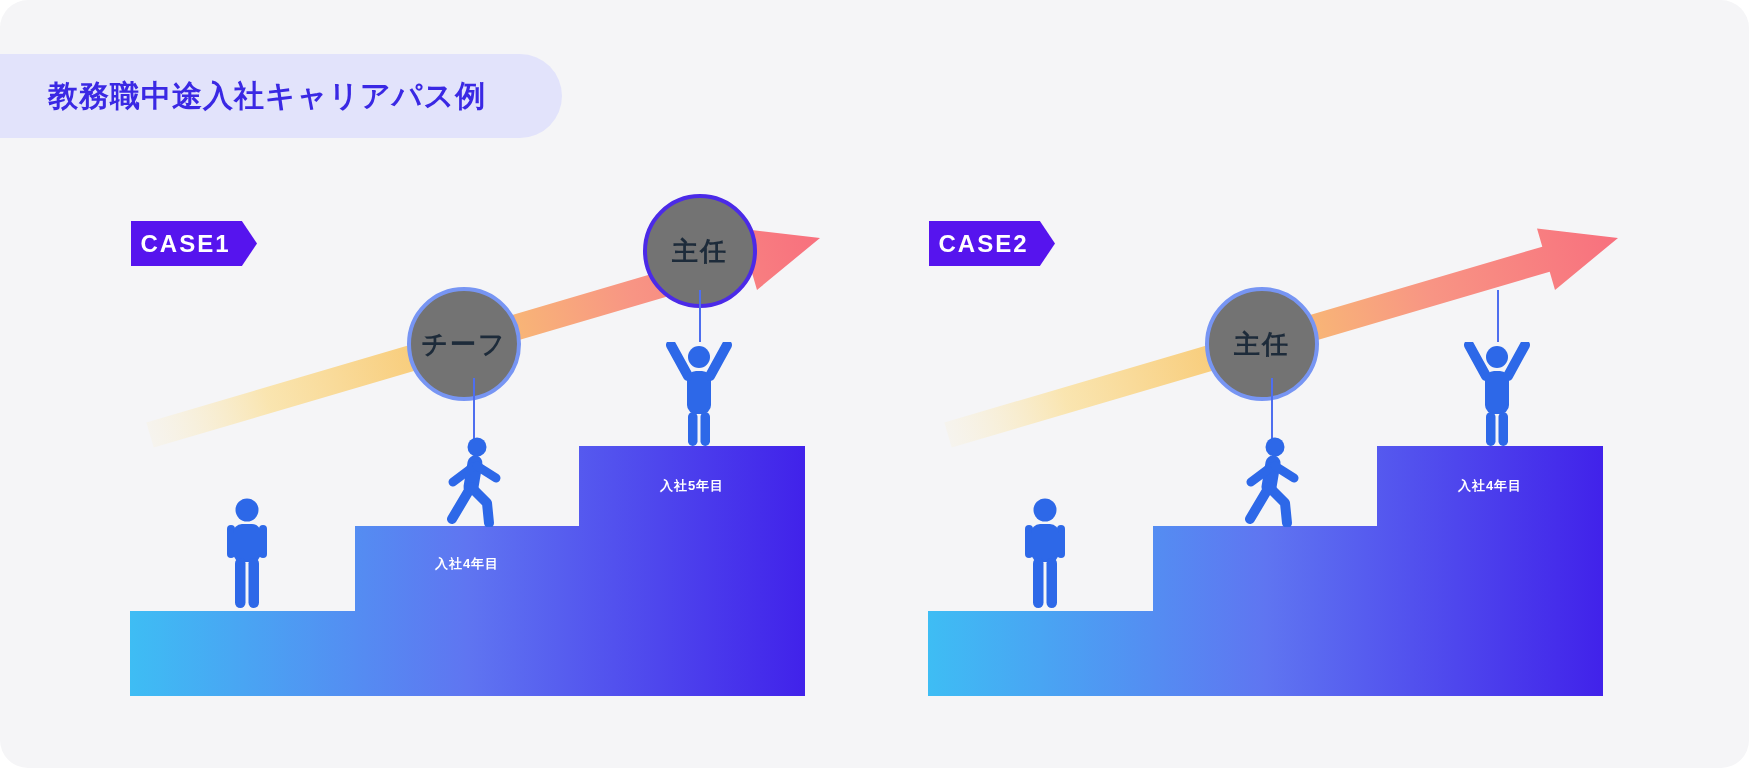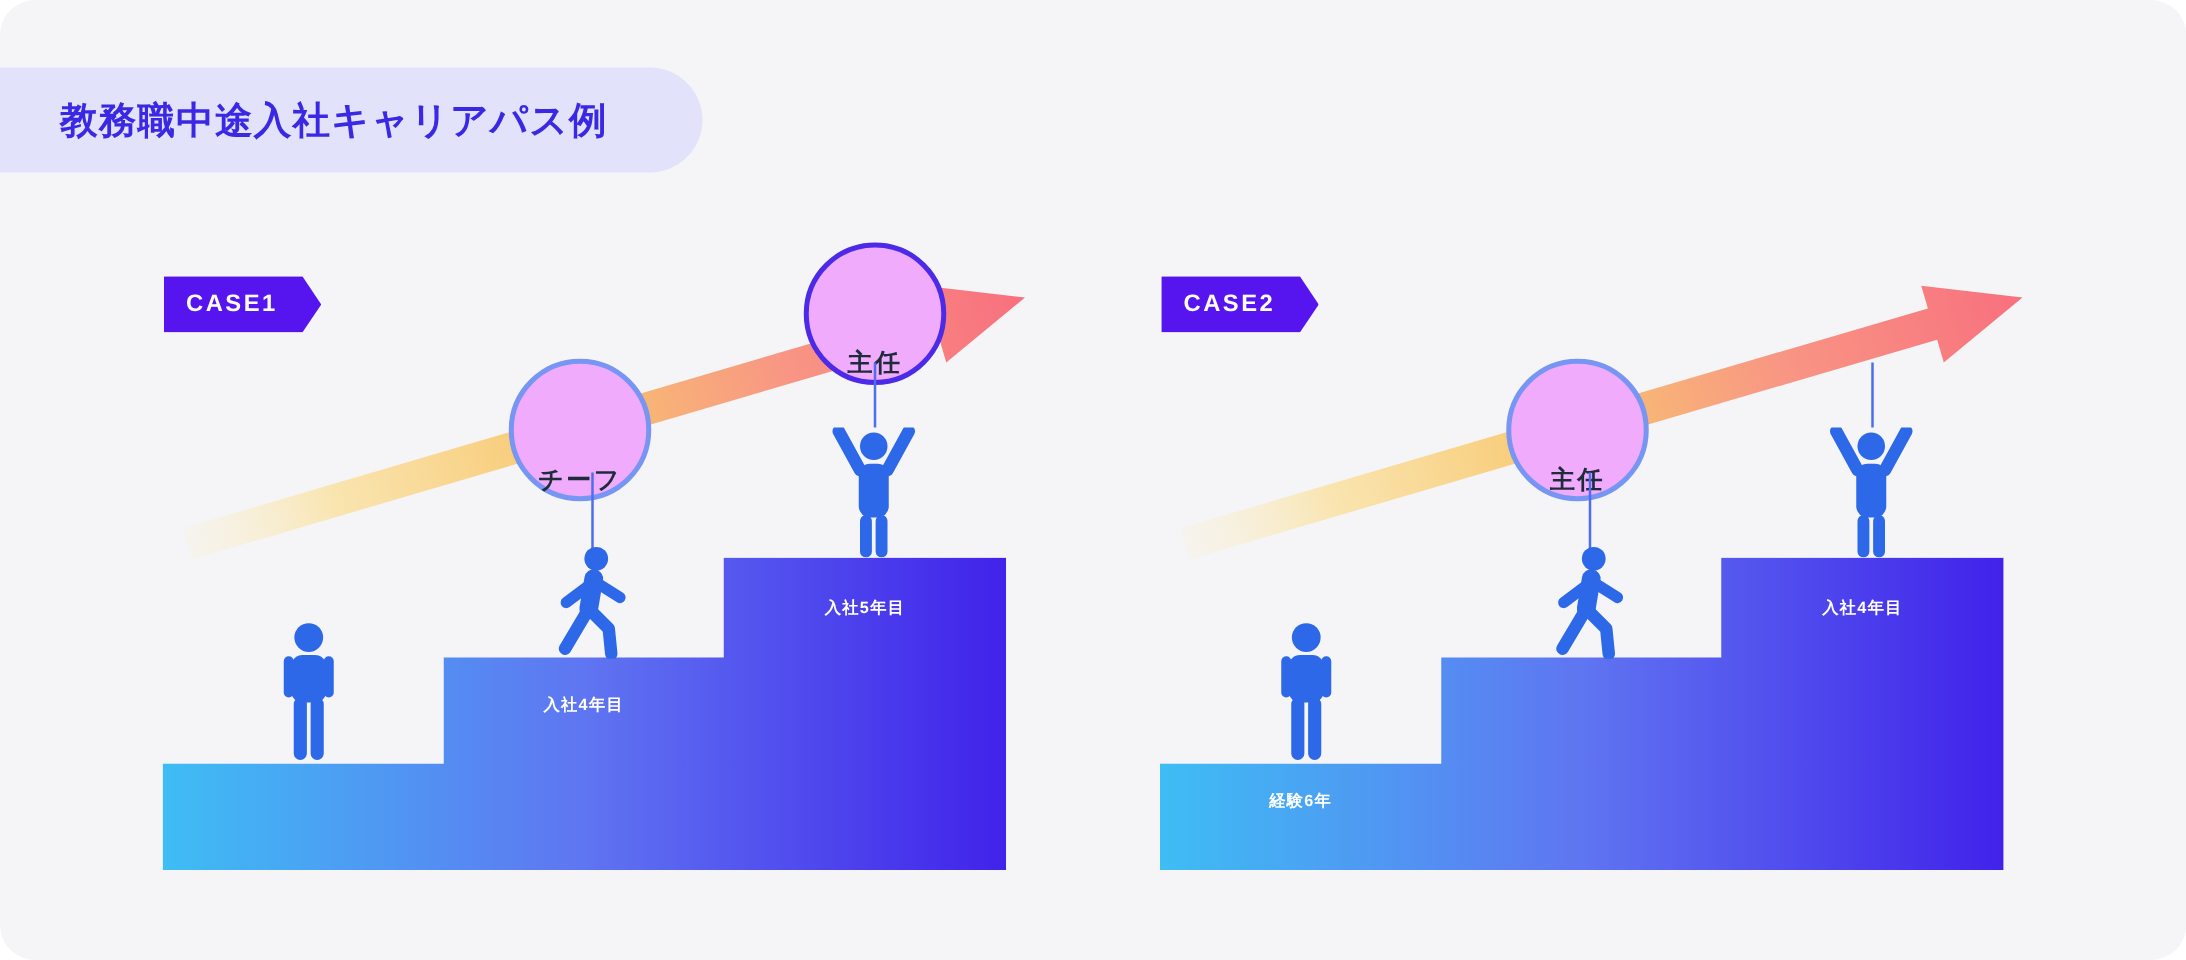--- a/index.html
+++ b/index.html
@@ -20,39 +20,39 @@
   
   .case{position:absolute;top:0;width:850px;height:768px;}
   .case.c1{left:0;}
   .case.c2{left:798px;}
   .case-tag{
     position:absolute;left:131px;top:221px;width:126px;height:45px;
     background:#5614EE;color:#ffffff;
     clip-path:polygon(0 0,88% 0,100% 50%,88% 100%,0 100%);
     display:flex;align-items:center;justify-content:center;
     padding-right:17px;box-sizing:border-box;
-    font-size:19px;font-weight:bold;letter-spacing:2px;z-index:5;
+    font-size:24px;font-weight:bold;letter-spacing:2px;z-index:5;
   }
   .growth-arrow{position:absolute;left:140px;top:195px;width:690px;height:260px;z-index:1;}
   .stairs{
     position:absolute;left:130px;top:446px;width:675px;height:250px;z-index:2;
     background:linear-gradient(90deg,#3EBDF4 0%,#5F75F1 50%,#4122EA 100%);
     clip-path:polygon(0 165px,225px 165px,225px 80px,449px 80px,449px 0,675px 0,675px 250px,0 250px);
   }
   .step-label{
     position:absolute;z-index:6;text-align:center;color:#ffffff;
     font-size:13px;font-weight:bold;line-height:28px;letter-spacing:1px;
   }
   .step-label.s1{left:130px;top:627px;width:225px;}
   .step-label.s2{left:355px;top:550px;width:224px;}
   .step-label.s3{left:579px;top:472px;width:226px;}
   .role-circle{
     position:absolute;width:106px;height:106px;border-radius:50%;
-    background:#f0abfc;display:flex;align-items:flex-end;justify-content:center;
-    font-size:20px;font-weight:bold;color:#1D2B3A;letter-spacing:2px;z-index:3;
+    background:#737373;display:flex;align-items:center;justify-content:center;
+    font-size:26px;font-weight:bold;color:#1D2B3A;letter-spacing:2px;z-index:3;
   }
   .role-circle.r1{left:407px;top:287px;border:4px solid #7795F3;}
   .role-circle.r2{left:643px;top:194px;border:4px solid #4B2AE8;}
   .connector{position:absolute;width:2px;background:#4E6EEF;z-index:4;}
   .connector.l1{left:473px;top:378px;height:62px;}
   .connector.l2{left:699px;top:290px;height:52px;}
   .person{position:absolute;z-index:4;}
   .person.standing{left:215px;top:498px;}
   .person.walking{left:430px;top:437px;}
   .person.cheering{left:657px;top:342px;}
@@ -191,20 +191,19 @@
         <rect x="31" y="70" width="9.5" height="34" rx="4.7"></rect>
         <rect x="43.5" y="70" width="9.5" height="34" rx="4.7"></rect>
       </g>
       <g stroke="#2D68E8" fill="none" stroke-linecap="round">
         <path d="M14,3 L31,34" stroke-width="10"></path>
         <path d="M70,3 L53,34" stroke-width="10"></path>
       </g>
     </svg>
 
     <div class="step-label s1">
-      <span style="display:block">経験6年</span>
     </div>
     <div class="step-label s3">
       <span>入社4年目</span>
     </div>
   </div>
 
 </div>
 
 </body></html>

